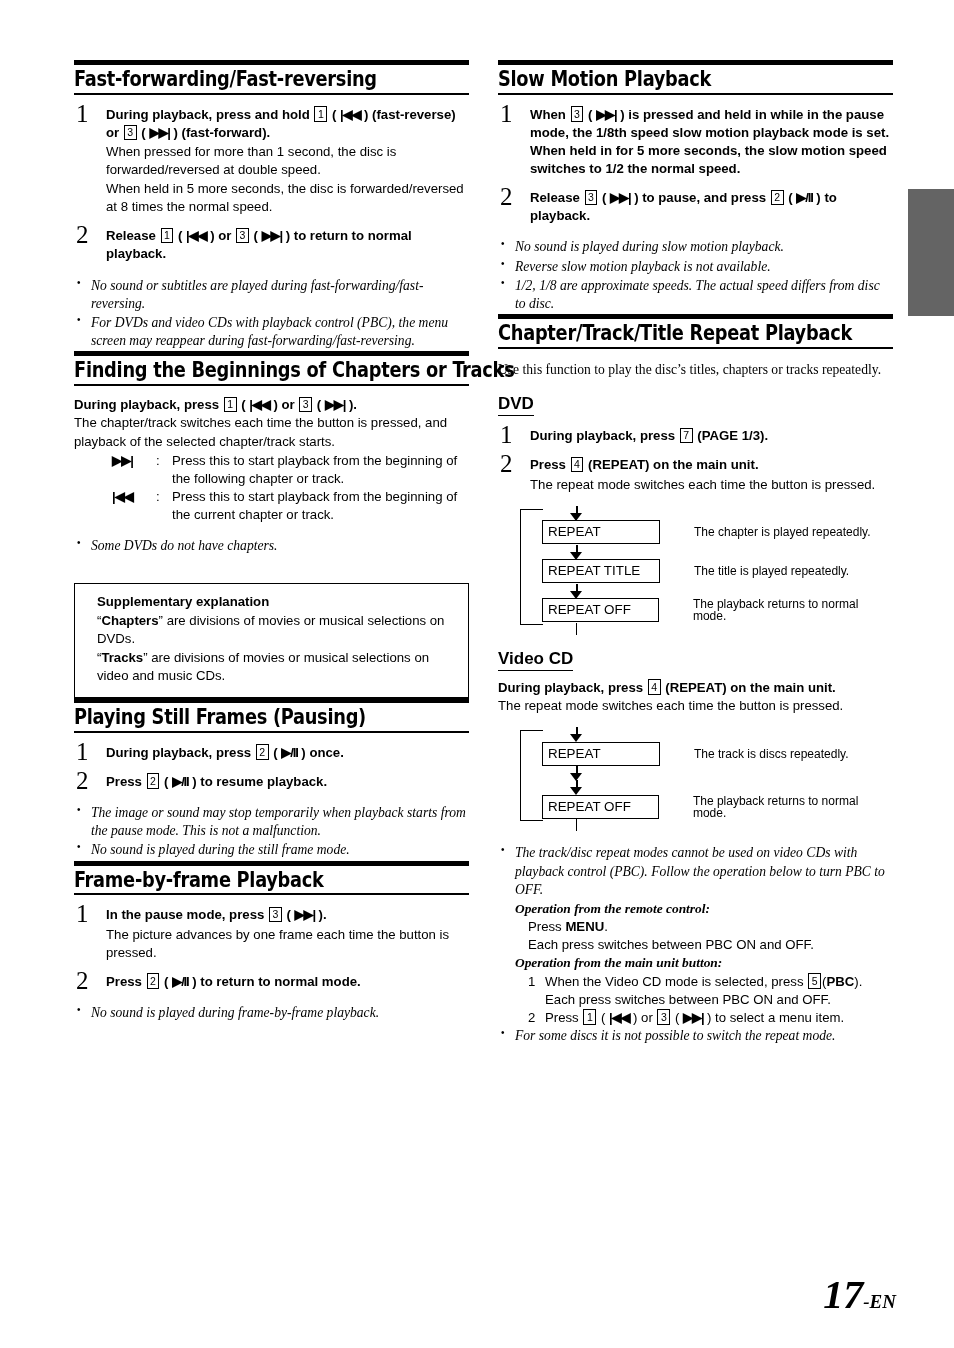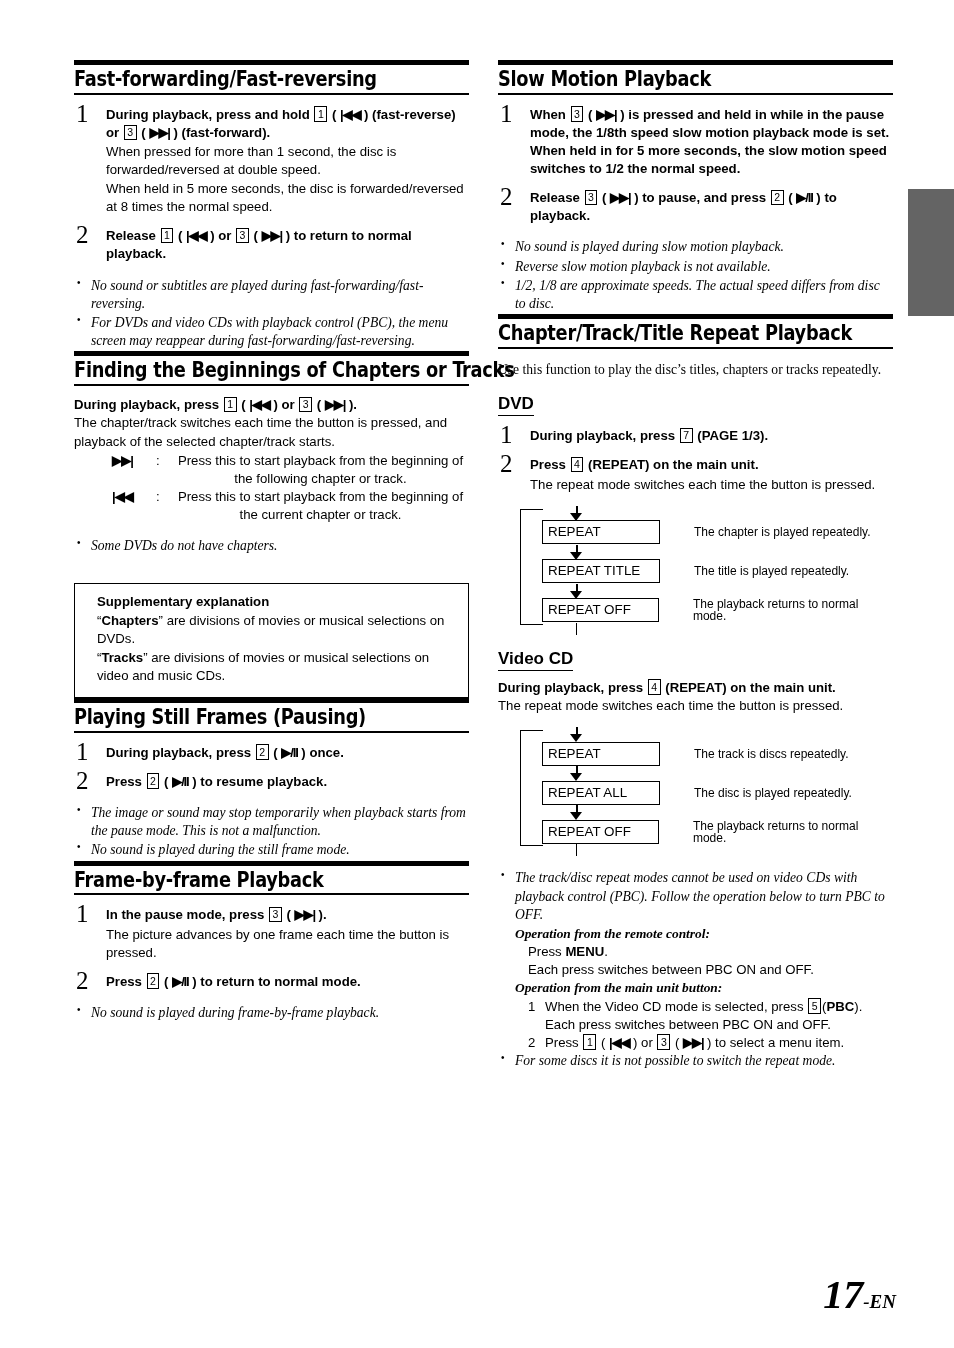--- a/index.html
+++ b/index.html
@@ -110,21 +110,21 @@
     line-height: 1.37;
     margin-left: 38px;
   }
   .symrow .sym {
     width: 44px;
     flex: 0 0 44px;
     font-weight: bold;
     letter-spacing: -1px;
   }
   .symrow .colon { flex: 0 0 16px; }
-  .symrow .desc { flex: 1; text-align: center; }
+  .symrow .desc { flex: 1; }
 
   
   .suppbox {
     border: 1px solid #000;
     padding: 9px 12px 11px 22px;
     margin-top: 28px;
     font-size: 13.2px;
     line-height: 1.40;
   }
   .suppbox .title { font-weight: bold; }
@@ -418,24 +418,20 @@
           <div class="head"></div>
         </div>
         <div class="flow-row">
           <div class="flow-box">REPEAT</div>
           <div class="flow-desc">The track is discs repeatedly.</div>
         </div>
         <div class="flow-arrow">
           <div class="stem"></div>
           <div class="head"></div>
         </div>
-        <div class="flow-row">
-          <div class="flow-box">REPEAT ALL</div>
-          <div class="flow-desc">The disc is played repeatedly.</div>
-        </div>
         <div class="flow-arrow">
           <div class="stem"></div>
           <div class="head"></div>
         </div>
         <div class="flow-row">
           <div class="flow-box">REPEAT OFF</div>
           <div class="flow-desc">The playback returns to normal mode.</div>
         </div>
         <div class="tail">
           <div class="stem2"></div>

